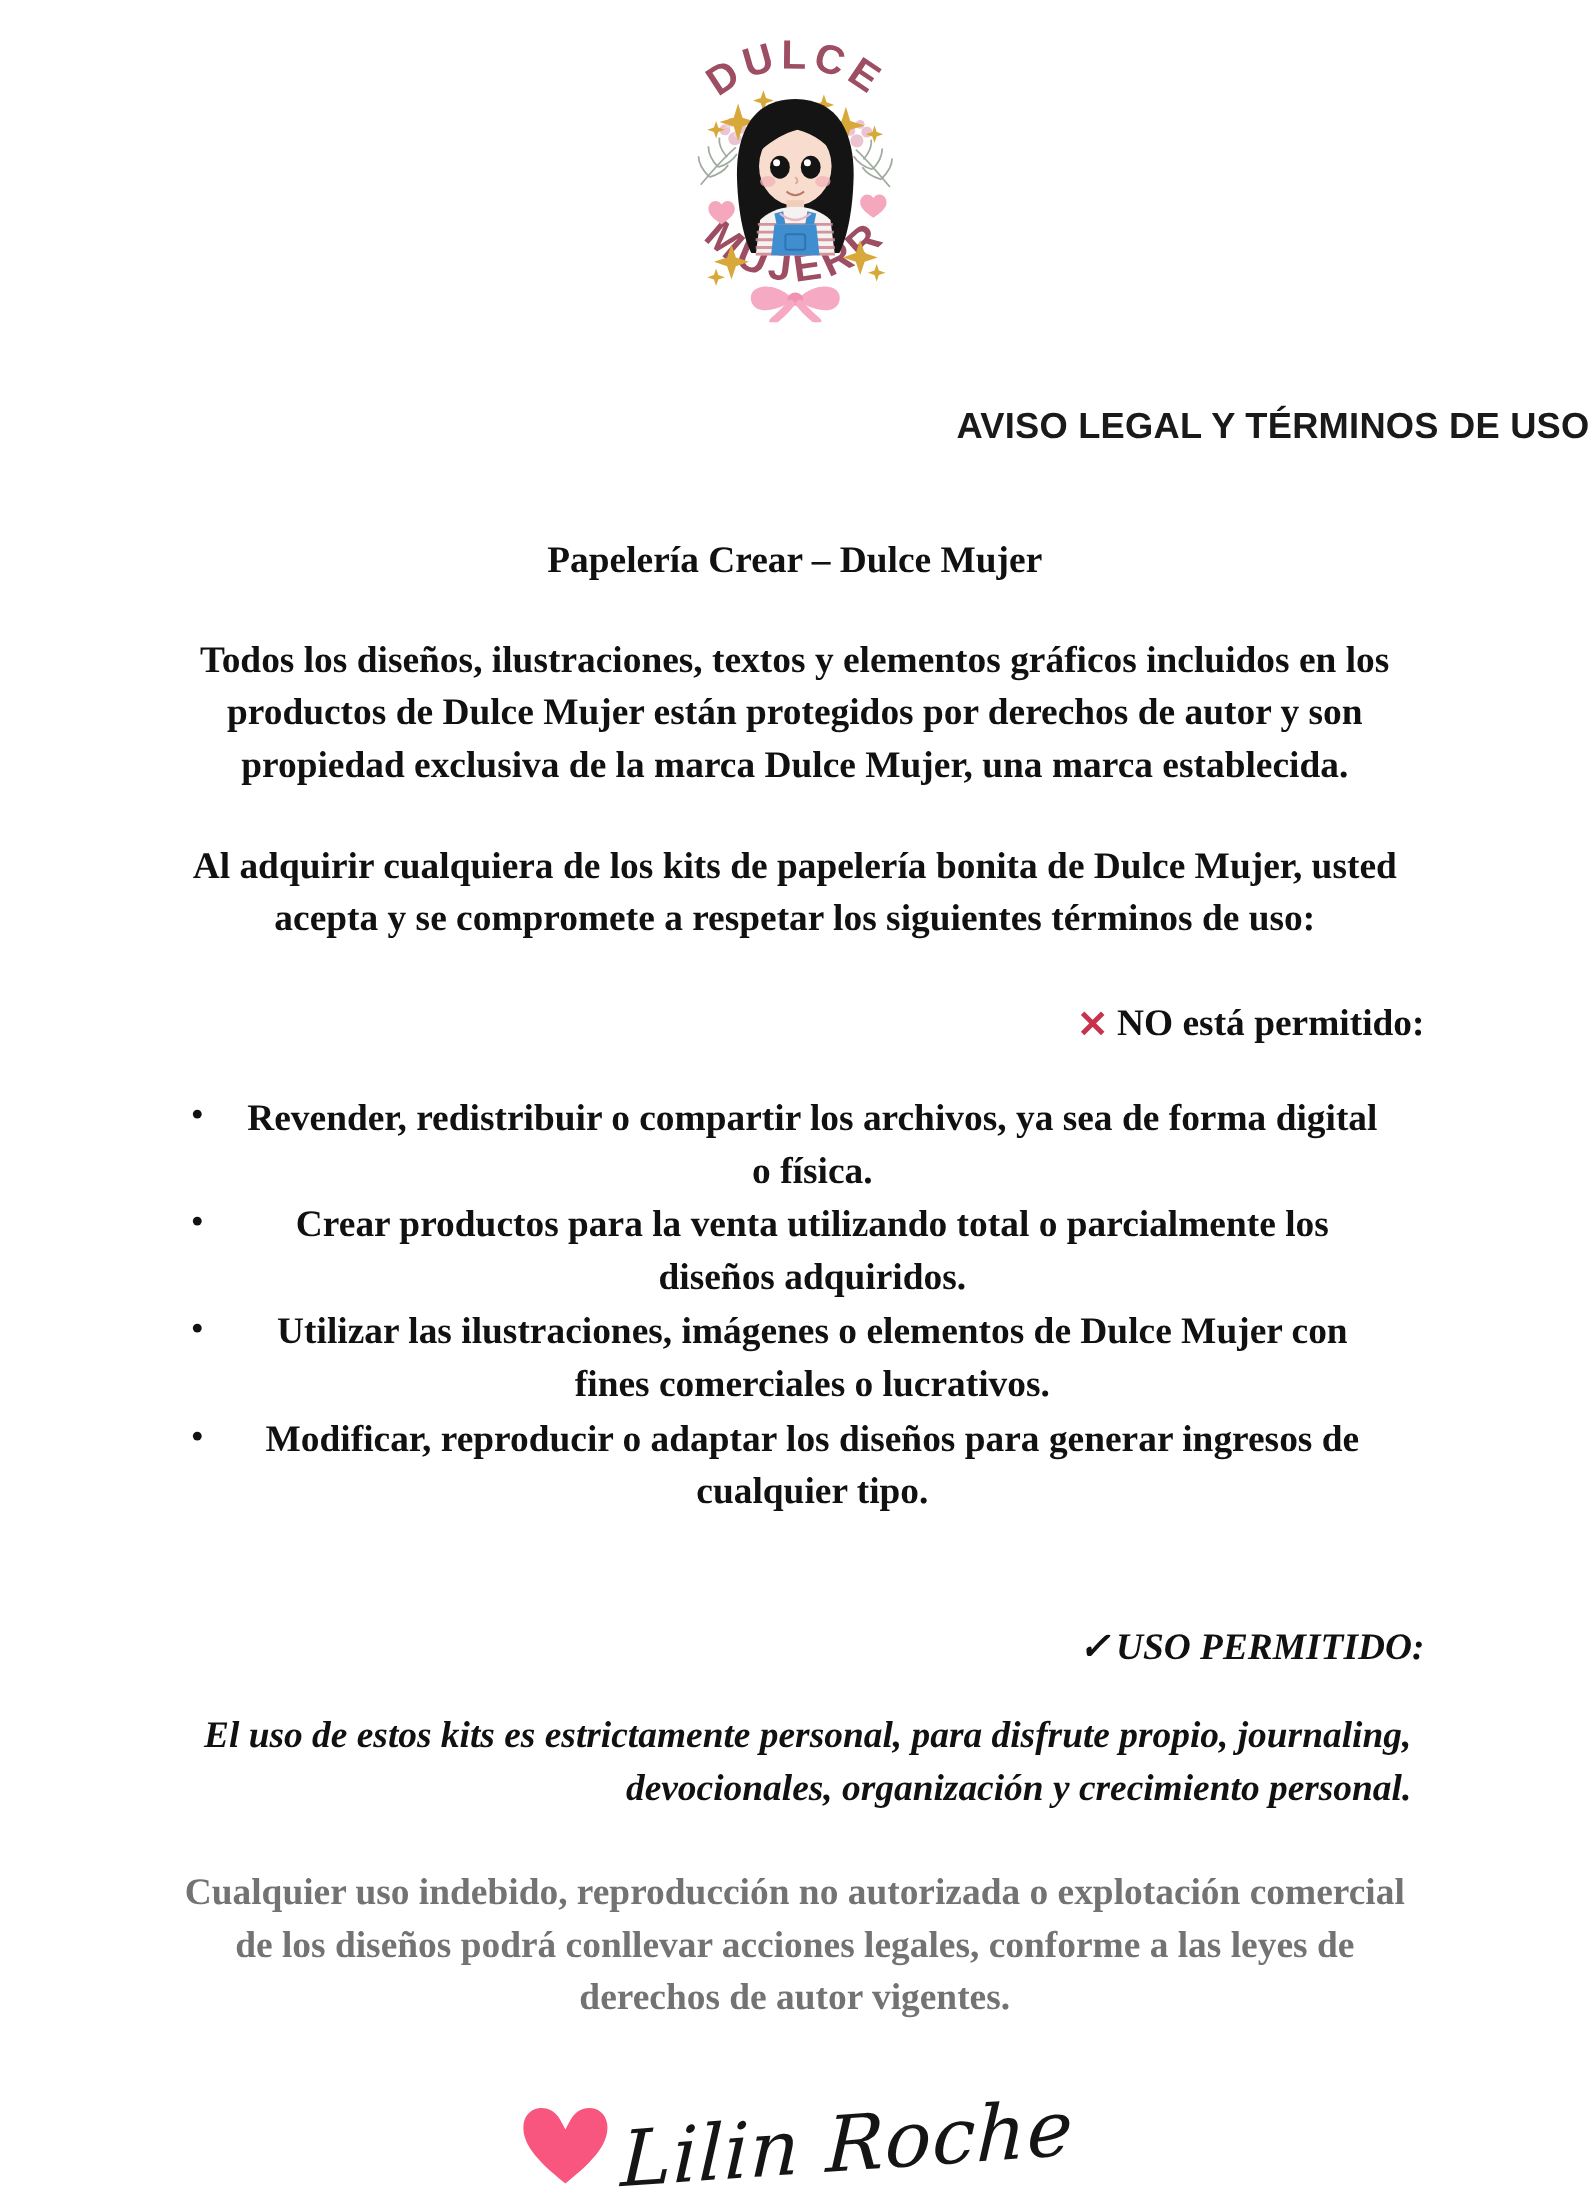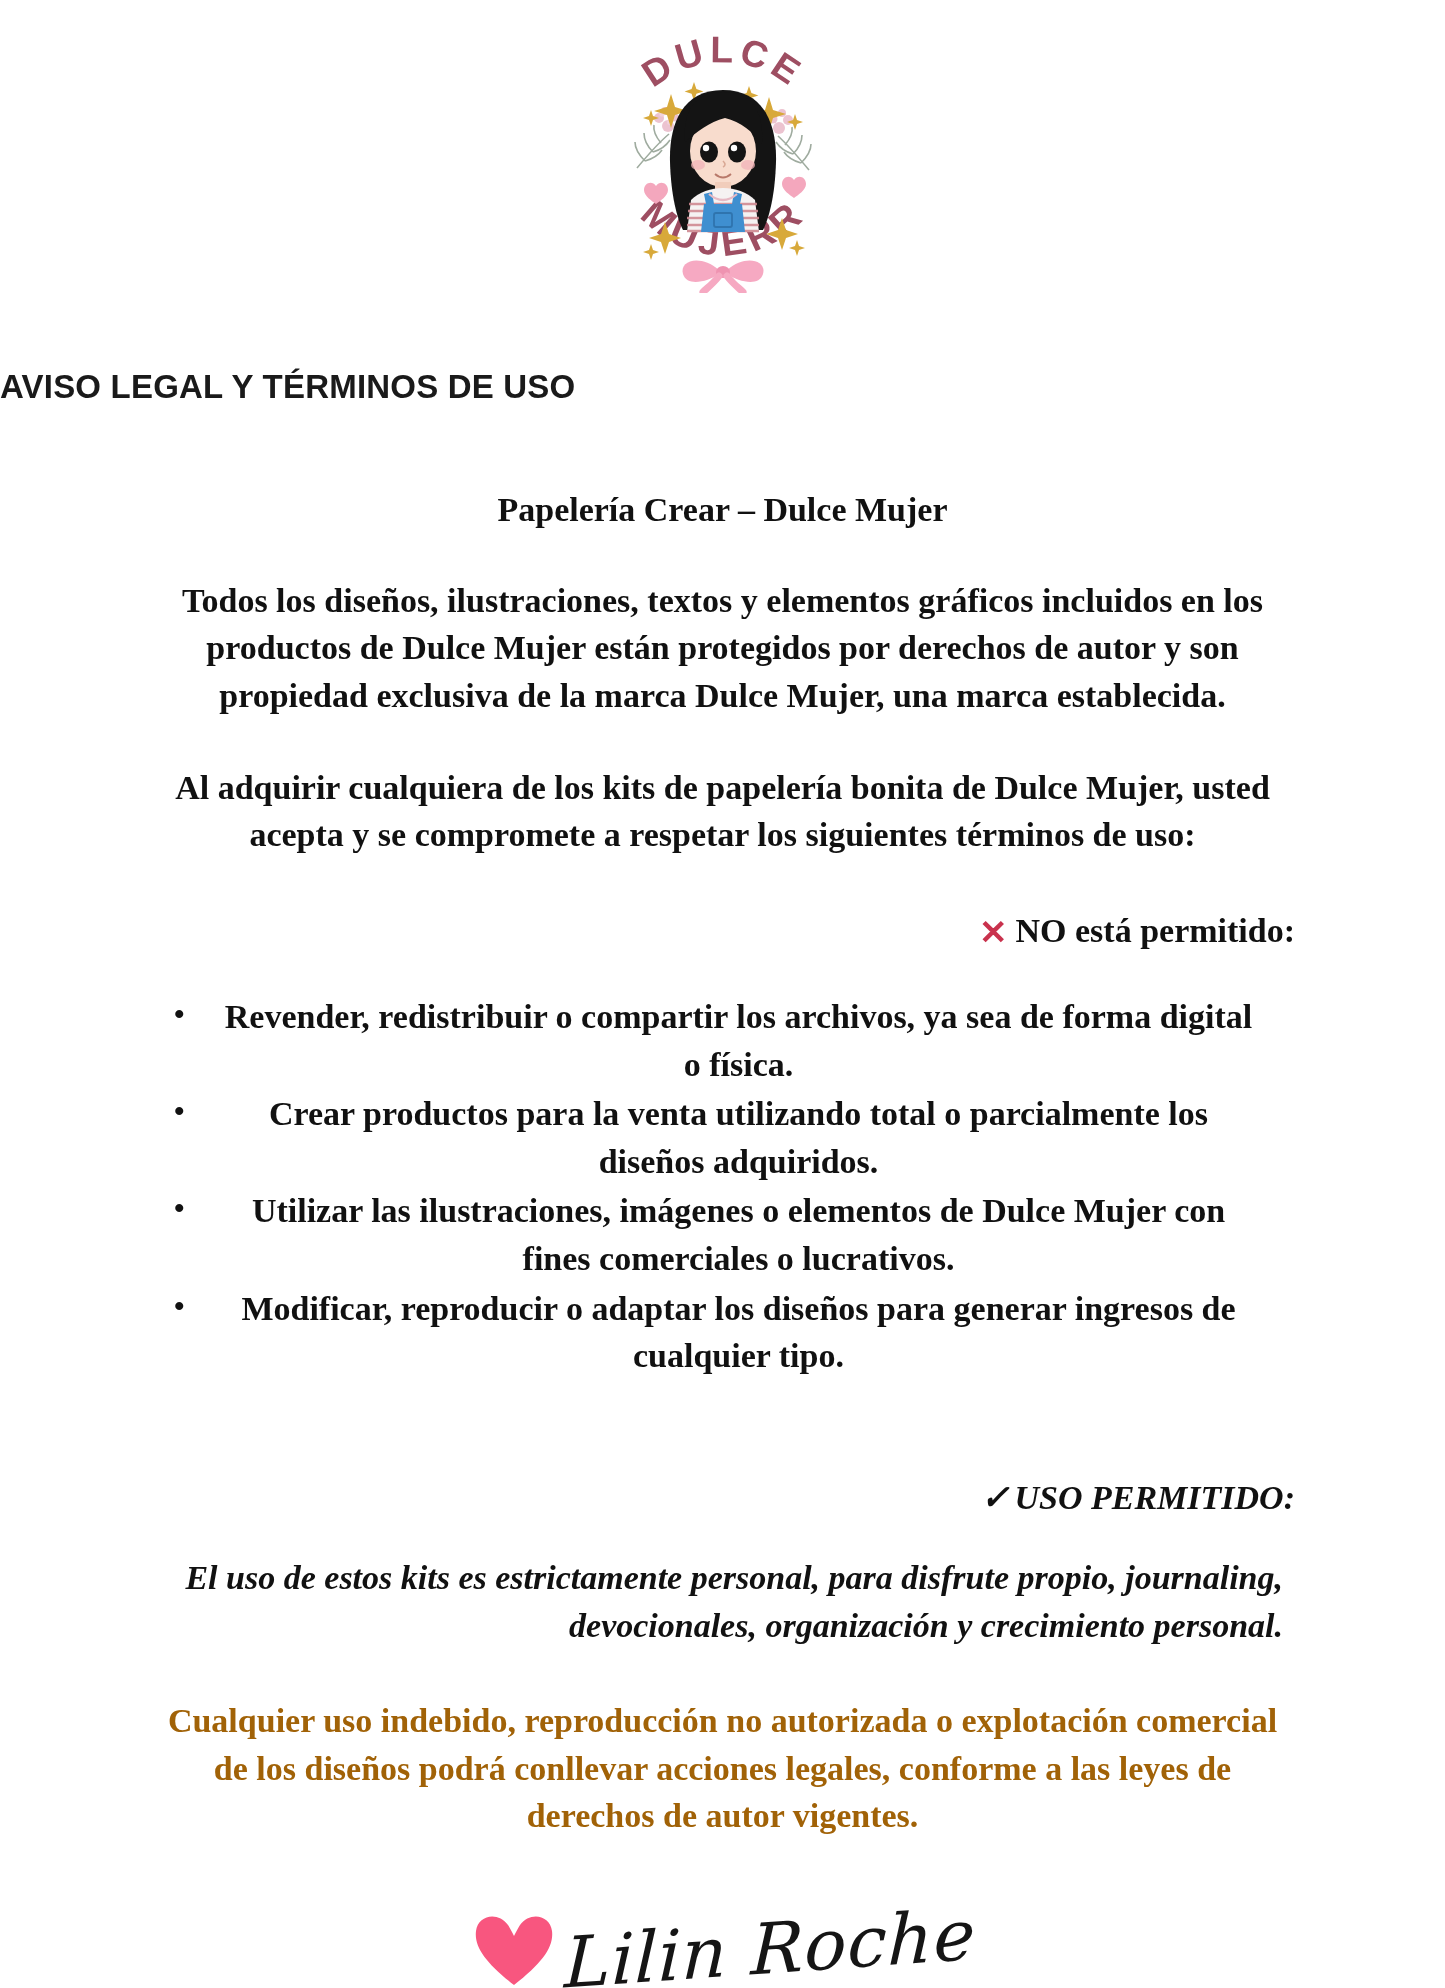--- a/index.html
+++ b/index.html
@@ -38,21 +38,21 @@
   }
   .logo {
     position: relative;
     width: 300px;
     height: 275px;
   }
   .logo svg { display: block; }
 
   
   .doc-title {
-    text-align: left;
+    text-align: right;
     font-family: "Liberation Sans", "DejaVu Sans", sans-serif;
     font-weight: bold;
     font-size: 33px;
     letter-spacing: 0.2px;
     color: #1a1a1a;
     margin-top: 78px;
   }
 
   
   .body-area {
@@ -141,21 +141,21 @@
     color: #111111;
     margin-top: 2px;
     padding: 0 12px;
   }
 
   .closing {
     text-align: center;
     font-weight: bold;
     font-size: 34px;
     line-height: 1.40;
-    color: #a16207;
+    color: #737373;
     margin-top: 48px;
     padding: 0 6px;
   }
 
   
   .signature-wrap {
     margin-top: 34px;
     width: 100%;
     display: flex;
     justify-content: center;

